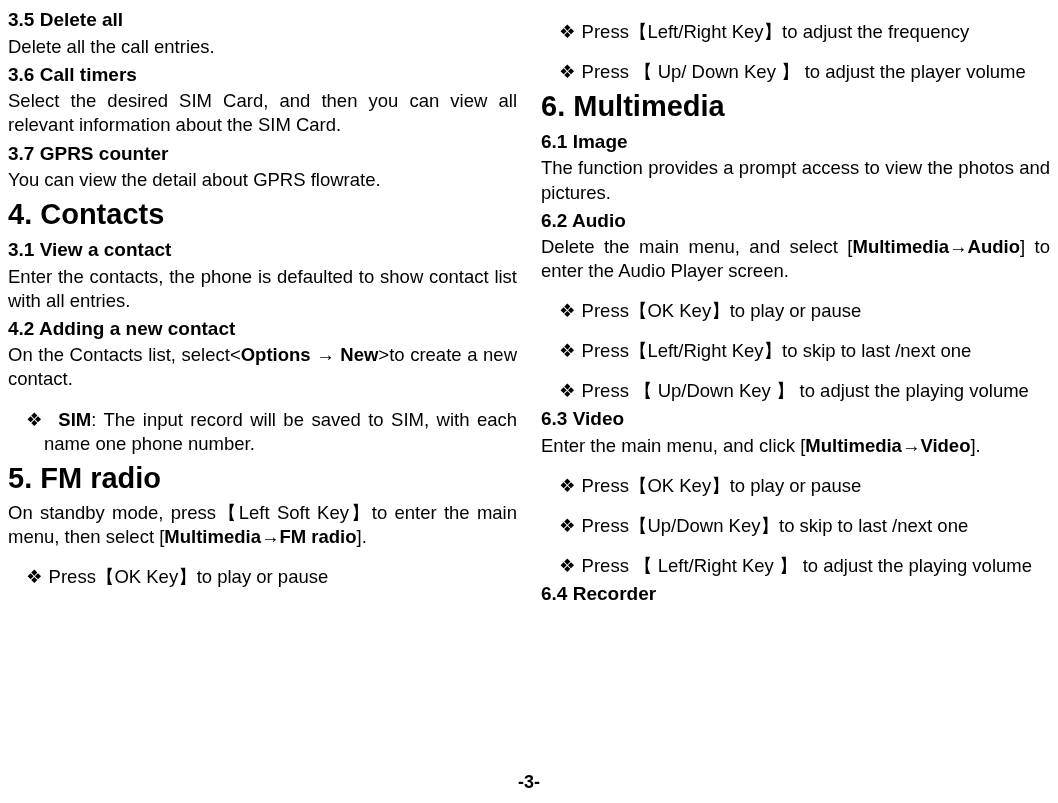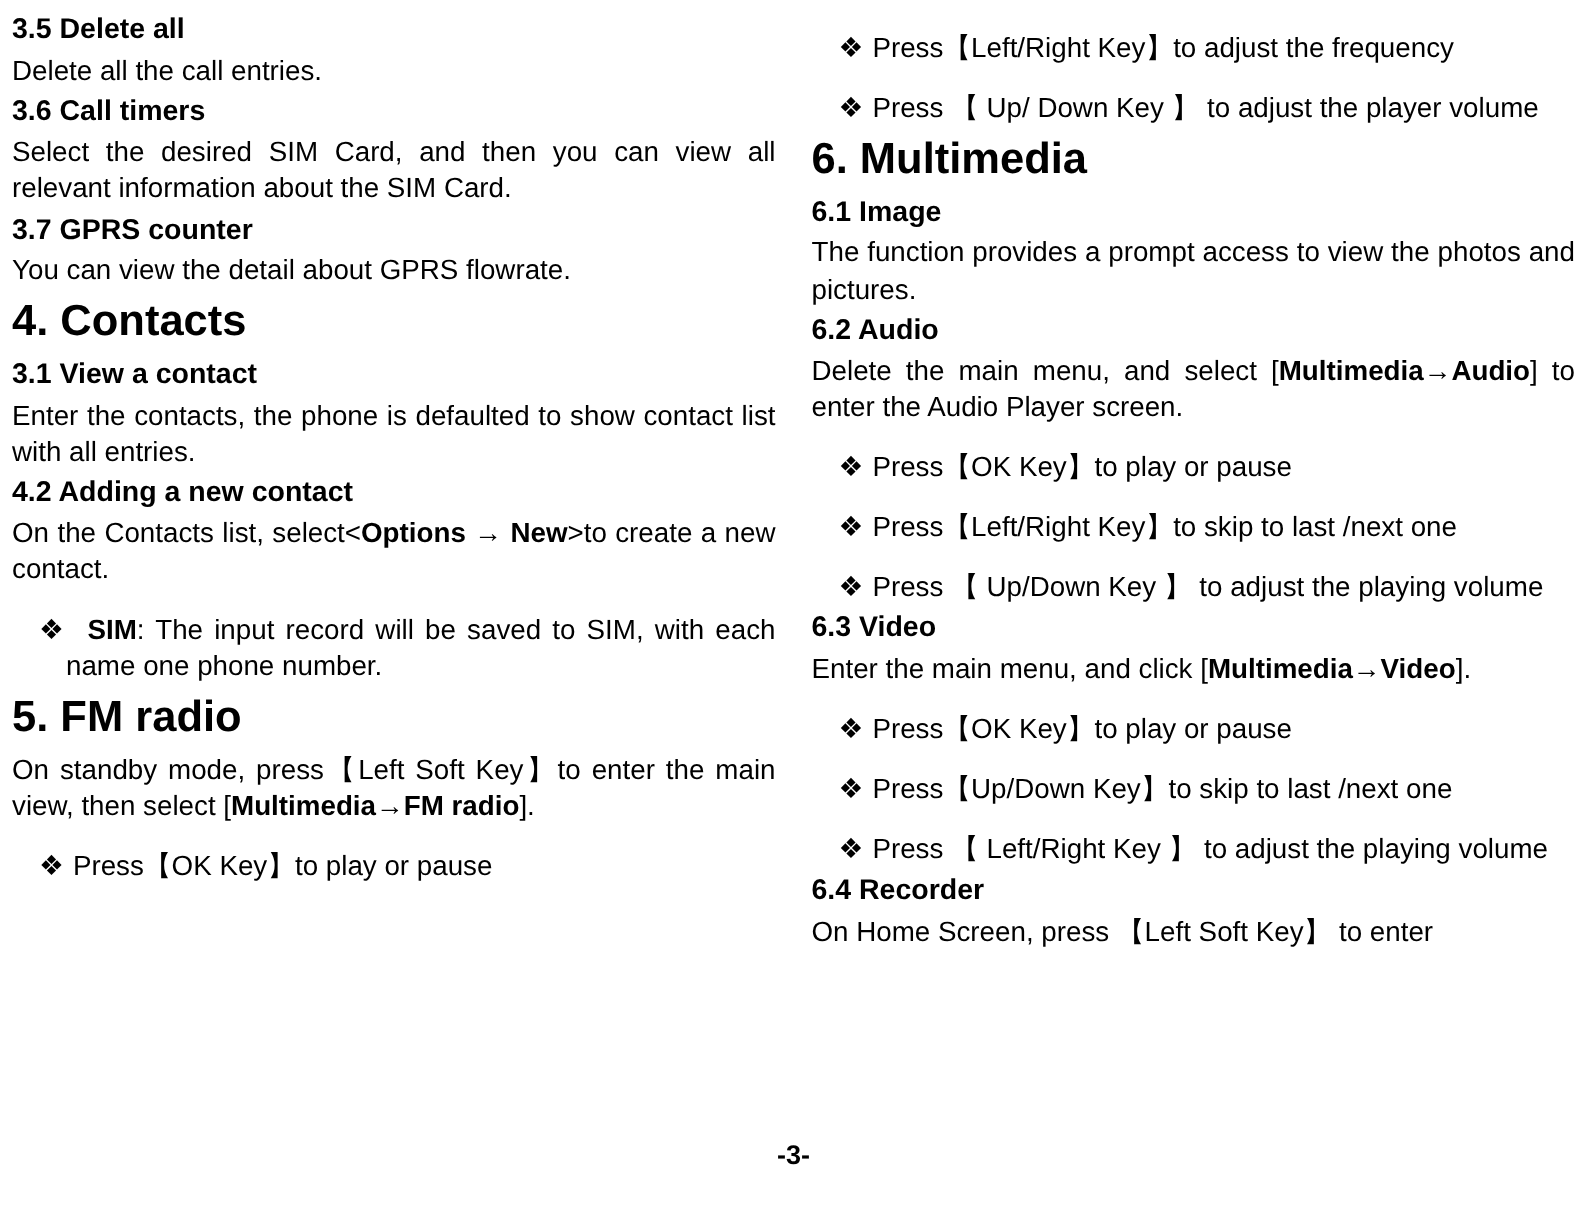--- a/index.html
+++ b/index.html
@@ -6,21 +6,21 @@
     margin: 0;
     padding: 0;
     font-family: Arial, Helvetica, sans-serif;
     color: #000;
     background: #fff;
   }
   .page {
     width: 1058px;
     height: 803px;
     box-sizing: border-box;
-    padding: 4px 8px 16px 8px;
+    padding: 4px 8px 4px 8px;
     display: flex;
     flex-direction: column;
   }
   .columns {
     display: flex;
     flex: 1;
     gap: 24px;
   }
   .column {
     flex: 1;
@@ -94,21 +94,21 @@
         <span>On the Contacts list, select&lt;</span><span class="b">Options</span><span> → </span><span class="b">New</span><span>&gt;to create a new contact.</span>
       </div>
       <ul class="list">
         <li>
           <span class="b">SIM</span><span>: The input record will be saved to SIM, with each name one phone number.</span>
         </li>
       </ul>
 
       <div class="h1">5. FM radio</div>
       <div class="p">
-        <span>On standby mode, press【Left Soft Key】to enter the main view, then select [</span><span class="b">Multimedia</span><span>→</span><span class="b">FM radio</span><span>].</span>
+        <span>On standby mode, press【Left Soft Key】to enter the main menu, then select [</span><span class="b">Multimedia</span><span>→</span><span class="b">FM radio</span><span>].</span>
       </div>
       <ul class="list">
         <li>Press【OK Key】to play or pause</li>
       </ul>
     </div>
 
     <div class="column">
       <ul class="list">
         <li>Press【Left/Right Key】to adjust the frequency</li>
         <li>Press 【 Up/ Down Key 】 to adjust the player volume</li>
@@ -133,18 +133,17 @@
       <div class="p">
         <span>Enter the main menu, and click [</span><span class="b">Multimedia</span><span>→</span><span class="b">Video</span><span>].</span>
       </div>
       <ul class="list">
         <li>Press【OK Key】to play or pause</li>
         <li>Press【Up/Down Key】to skip to last /next one</li>
         <li>Press 【 Left/Right Key 】 to adjust the playing volume</li>
       </ul>
 
       <div class="h2">6.4 Recorder</div>
-      <div class="p">On Home Screen, press  【Left Soft Key】  to enter</div>
     </div>
 
   </div>
   <div class="pagenum">-3-</div>
 </div>
 
 </body></html>

